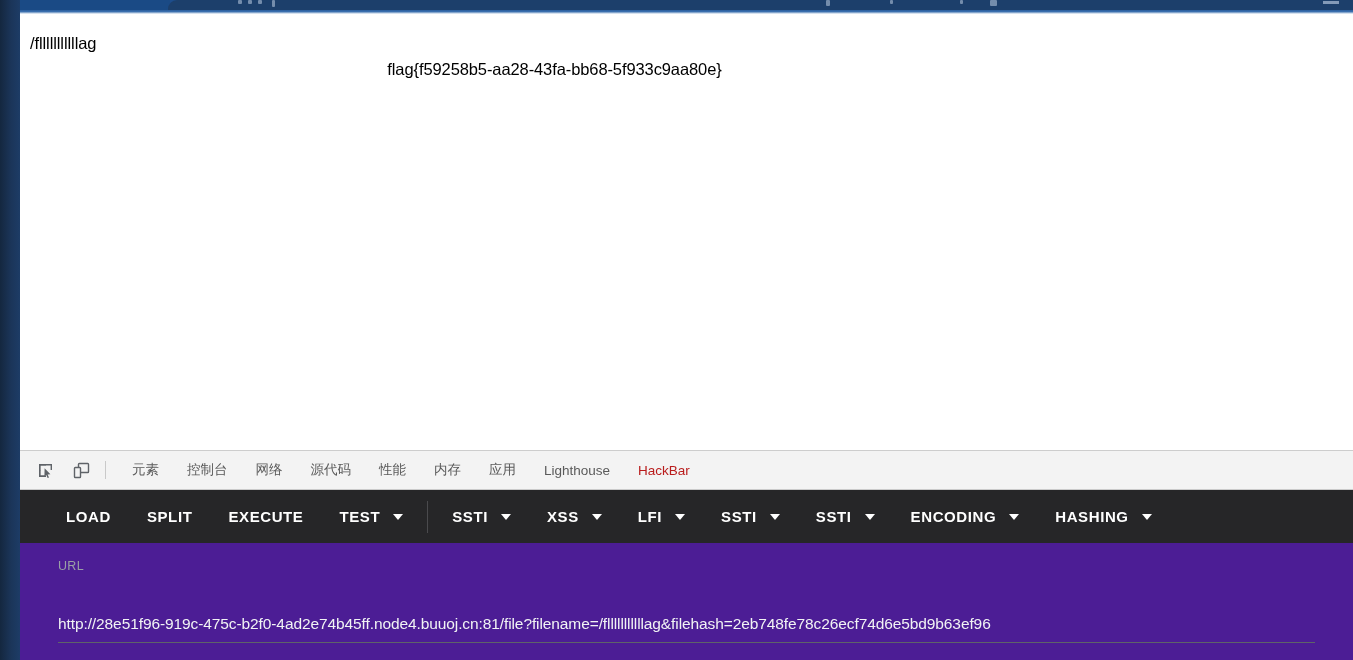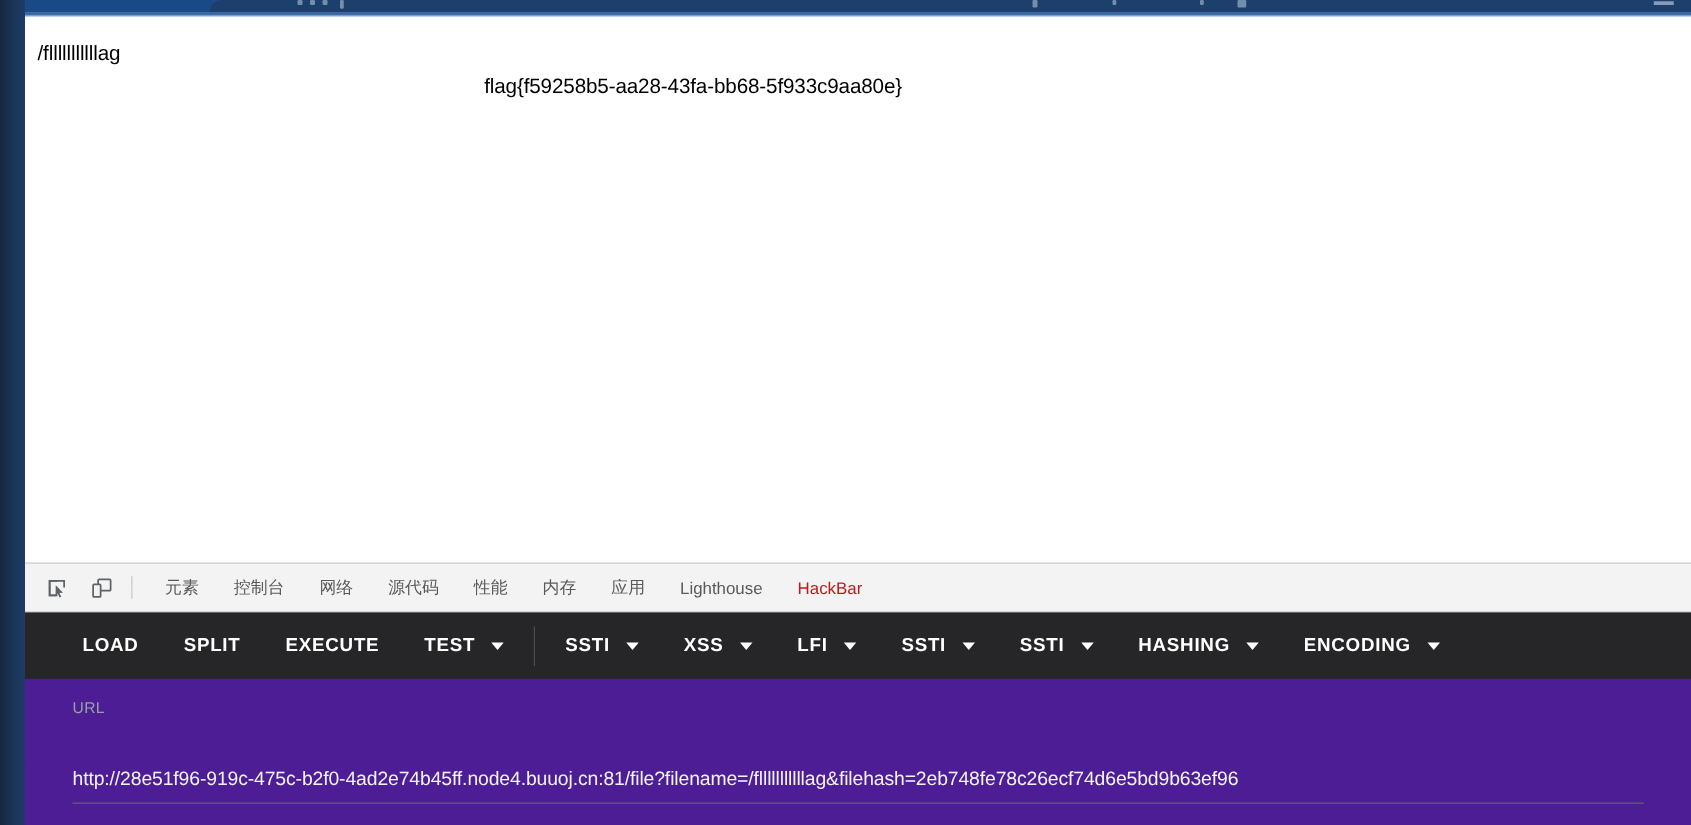--- a/index.html
+++ b/index.html
@@ -311,25 +311,25 @@
         </div>
       <div class="hb-btn">
           <span>SSTI</span>
           <span class="hb-caret"></span>
         </div>
       <div class="hb-btn">
           <span>SSTI</span>
           <span class="hb-caret"></span>
         </div>
       <div class="hb-btn">
+          <span>ENCODING</span>
+          <span class="hb-caret"></span>
+        </div>
+      <div class="hb-btn">
           <span>HASHING</span>
-          <span class="hb-caret"></span>
-        </div>
-      <div class="hb-btn">
-          <span>ENCODING</span>
           <span class="hb-caret"></span>
         </div>
     </div>
 
     <div class="hb-body">
       <div class="hb-field-label">URL</div>
       <div class="hb-field-value">http://28e51f96-919c-475c-b2f0-4ad2e74b45ff.node4.buuoj.cn:81/file?filename=/flllllllllllag&amp;filehash=2eb748fe78c26ecf74d6e5bd9b63ef96</div>
       <div class="hb-field-underline"></div>
     </div>
   </div>

